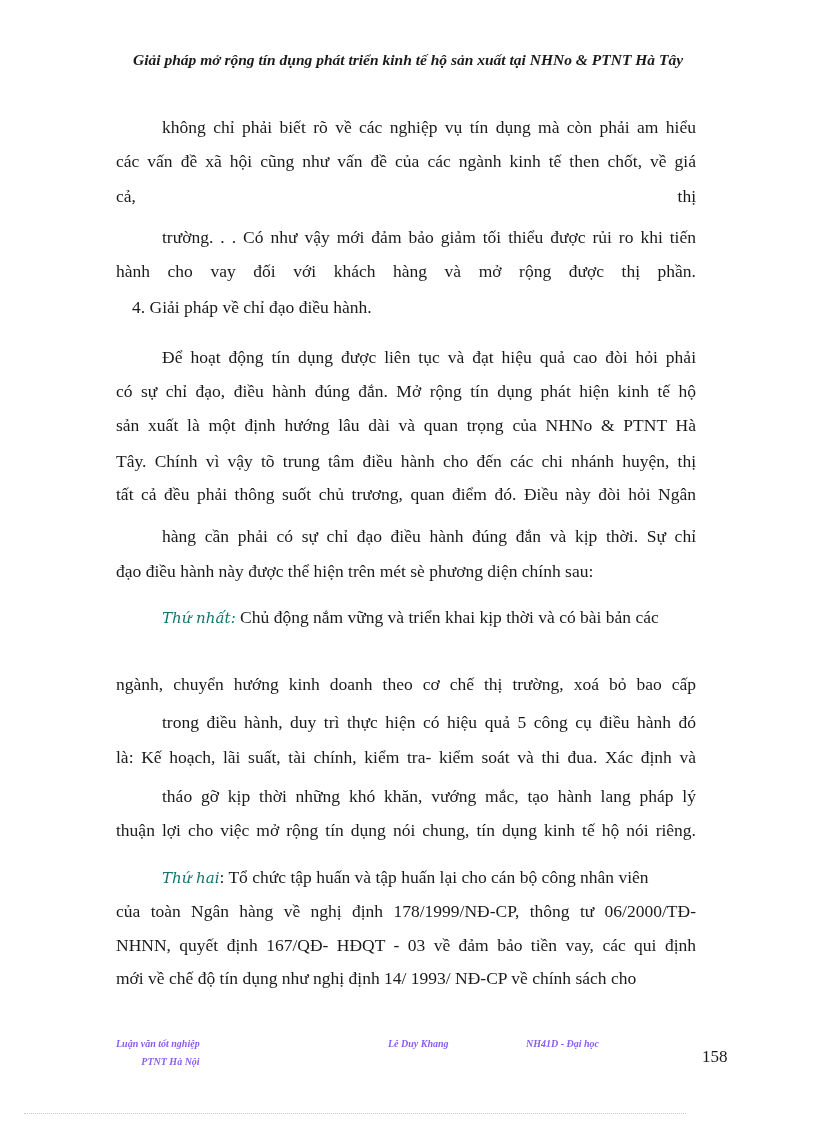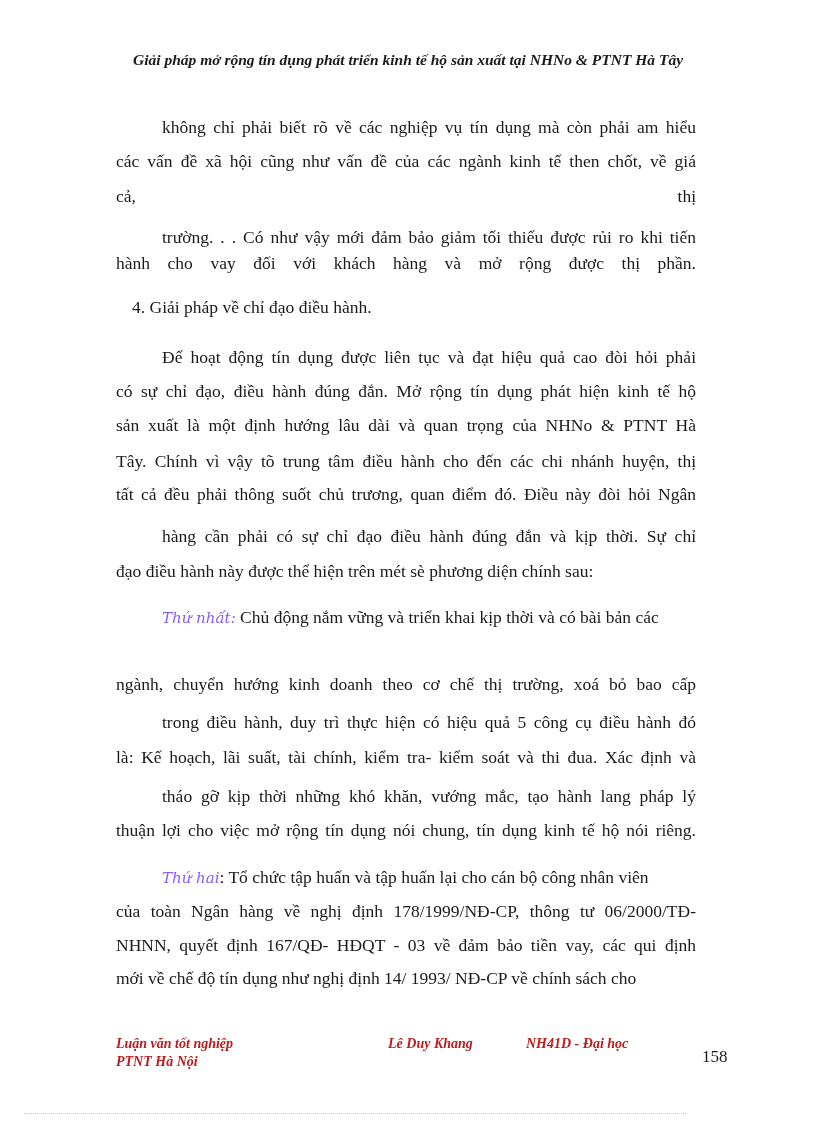--- a/index.html
+++ b/index.html
@@ -6,41 +6,41 @@
   body { width: 816px; height: 1123px; position: relative; overflow: hidden;
          font-family: "Liberation Serif", "DejaVu Serif", serif; color: #111; }
   .page { position: absolute; left: 0; top: 0; width: 710px; height: 1123px; }
   .header { position: absolute; left: 0; width: 816px; top: 51px; text-align: center;
             font-style: italic; font-weight: bold; font-size: 15.5px; color: #1a1a1a; }
   .line { position: absolute; left: 116px; width: 580px; font-size: 17.5px;
           line-height: 22px; white-space: nowrap; color: #1a1a1a; }
   .justify { text-align: justify; text-align-last: justify; }
   .indent { padding-left: 46px; box-sizing: border-box; }
   .heading { font-weight: normal; margin-left: 16px; }
-  .lead { font-style: italic; color: #8b5cf6; font-family: "DejaVu Serif", serif; font-size: 15px; }
+  .lead { font-style: italic; color: #0f766e; font-family: "DejaVu Serif", serif; font-size: 15px; }
   .split { display: flex; justify-content: space-between; }
-  .footer { position: absolute; font-style: italic; font-weight: bold; font-size: 14px; color: #b91c1c; line-height: 18px; }
+  .footer { position: absolute; font-style: italic; font-weight: bold; font-size: 10px; color: #8b5cf6; line-height: 18px; text-align: right; }
   .pagenum { position: absolute; left: 678px; top: 1047px; font-size: 17px; color: #1a1a1a; margin-left: 24px; }
   .dotted { position: absolute; left: 24px; right: 24px; top: 1113px; border-top: 1px dotted #c8c8c8; }
 </style>
 </head>
 <body>
 
 <div class="page">
 
   <div class="header">Giải pháp mở rộng tín dụng phát triển kinh tế hộ sản xuất tại NHNo &amp; PTNT Hà Tây</div>
 
   <div class="line justify indent" style="top:116px">không chỉ phải biết rõ về các nghiệp vụ tín dụng mà còn phải am hiểu</div>
   <div class="line justify" style="top:150px">các vấn đề xã hội cũng như vấn đề của các ngành kinh tế then chốt, về giá</div>
   <div class="line split" style="top:185px">
     <span>cả,</span>
     <span>thị</span>
   </div>
   <div class="line justify indent" style="top:226px">trường. . . Có như vậy mới đảm bảo giảm tối thiểu được rủi ro khi tiến</div>
-  <div class="line justify" style="top:252px">hành cho vay đối với khách hàng và mở rộng được thị phần.</div>
+  <div class="line justify" style="top:260px">hành cho vay đối với khách hàng và mở rộng được thị phần.</div>
   <div class="line heading" style="top:296px">4. Giải pháp về chỉ đạo điều hành.</div>
 
   <div class="line justify indent" style="top:346px">Để hoạt động tín dụng được liên tục và đạt hiệu quả cao đòi hỏi phải</div>
   <div class="line justify" style="top:380px">có sự chỉ đạo, điều hành đúng đắn. Mở rộng tín dụng phát hiện kinh tế hộ</div>
   <div class="line justify" style="top:414px">sản xuất là một định hướng lâu dài và quan trọng của NHNo &amp; PTNT Hà</div>
   <div class="line justify" style="top:450px">Tây. Chính vì vậy tõ trung tâm điều hành cho đến các chi nhánh huyện, thị</div>
   <div class="line justify" style="top:483px">tất cả đều phải thông suốt chủ trương, quan điểm đó. Điều này đòi hỏi Ngân</div>
   <div class="line justify indent" style="top:525px">hàng cần phải có sự chỉ đạo điều hành đúng đắn và kịp thời. Sự chỉ</div>
   <div class="line" style="top:560px">đạo điều hành này được thể hiện trên mét sè phương diện chính sau:</div>
 

